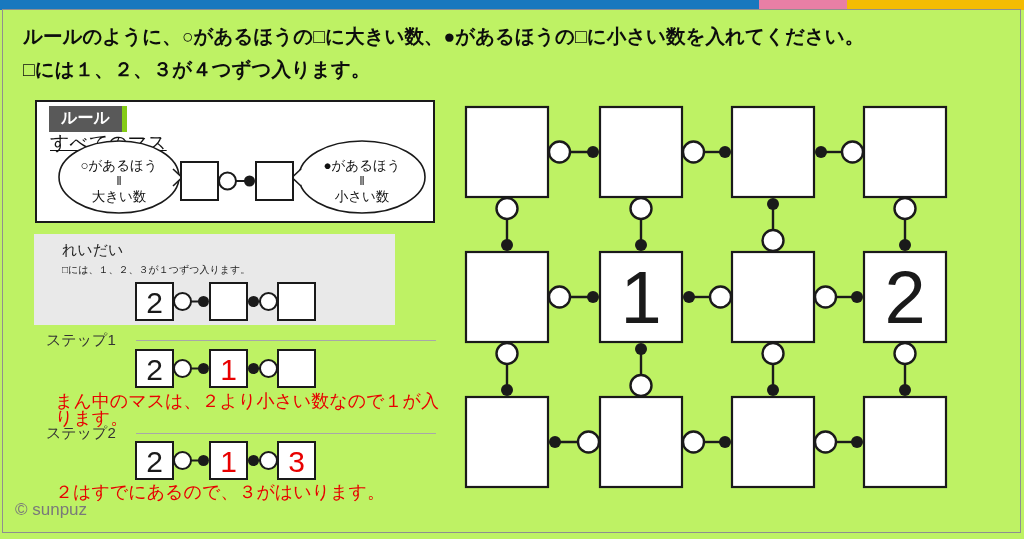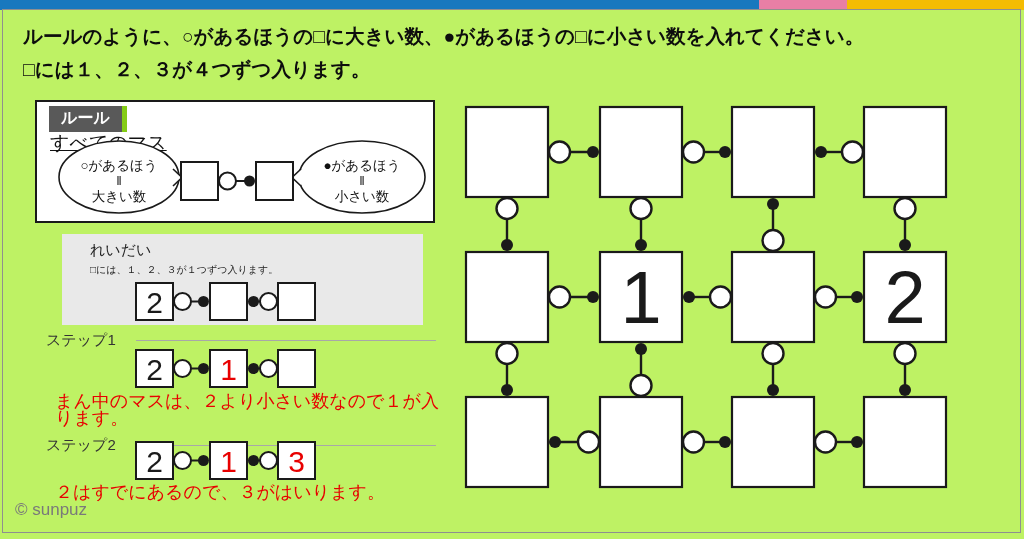--- a/index.html
+++ b/index.html
@@ -13,31 +13,31 @@
   .header{position:absolute;left:23px;top:20px;font-size:19.5px;font-weight:bold;color:#0d0d0d;line-height:33px;}
   .rule-panel{position:absolute;left:35px;top:100px;width:396px;height:119px;border:2px solid #1a1a1a;background:#fff;}
   .rule-label{position:absolute;left:12px;top:4px;background:#595959;color:#fff;font-size:16px;
               font-weight:bold;padding:2px 12px 3px;border-right:5px solid #84cc16;}
   .rule-subtitle{position:absolute;left:13px;top:28px;font-size:19px;color:#111;text-decoration:underline;}
   .rule-svg{position:absolute;left:1px;top:36px;width:392px;height:80px;}
   .bubble{fill:#fff;stroke:#1a1a1a;stroke-width:1.6;}
   .tail{fill:#fff;stroke:#1a1a1a;stroke-width:1.6;}
   .rbox{fill:#fff;stroke:#1a1a1a;stroke-width:2;}
   .rule-svg text{font-size:13.5px;fill:#111;text-anchor:middle;font-family:inherit;}
-  .example-panel{position:absolute;left:62px;top:234px;width:361px;height:91px;background:#e9e9e9;}
+  .example-panel{position:absolute;left:34px;top:234px;width:361px;height:91px;background:#e9e9e9;}
   .example-title{position:absolute;left:28px;top:7px;font-size:15px;color:#222;}
   .example-desc{position:absolute;left:28px;top:29px;font-size:10px;color:#222;}
   .mini-row{position:absolute;width:184px;height:41px;}
   #example-row{left:134px;top:281px;}
   #step1-row{left:134px;top:348px;}
   #step2-row{left:134px;top:440px;}
   .step-head{position:absolute;left:46px;width:390px;display:flex;align-items:center;gap:20px;
              font-size:15px;color:#333;}
   #step1-head{top:331px;}
-  #step2-head{top:424px;margin-top:12px;}
+  #step2-head{top:424px;}
   .step-line{flex:1;border-top:1px solid #a8a8a8;height:0;}
   .note{position:absolute;left:55px;width:390px;text-align:left;font-size:18px;color:#e80000;line-height:17px;}
   #step1-note{top:393px;}
   #step2-note{top:484px;}
   .footer{position:absolute;left:15px;top:500px;font-size:17px;color:#7a7a7a;}
   #puzzle-svg{position:absolute;left:455px;top:95px;width:500px;height:400px;}
   #puzzle-svg text{font-family:inherit;}
 </style>
 </head>
 <body>

